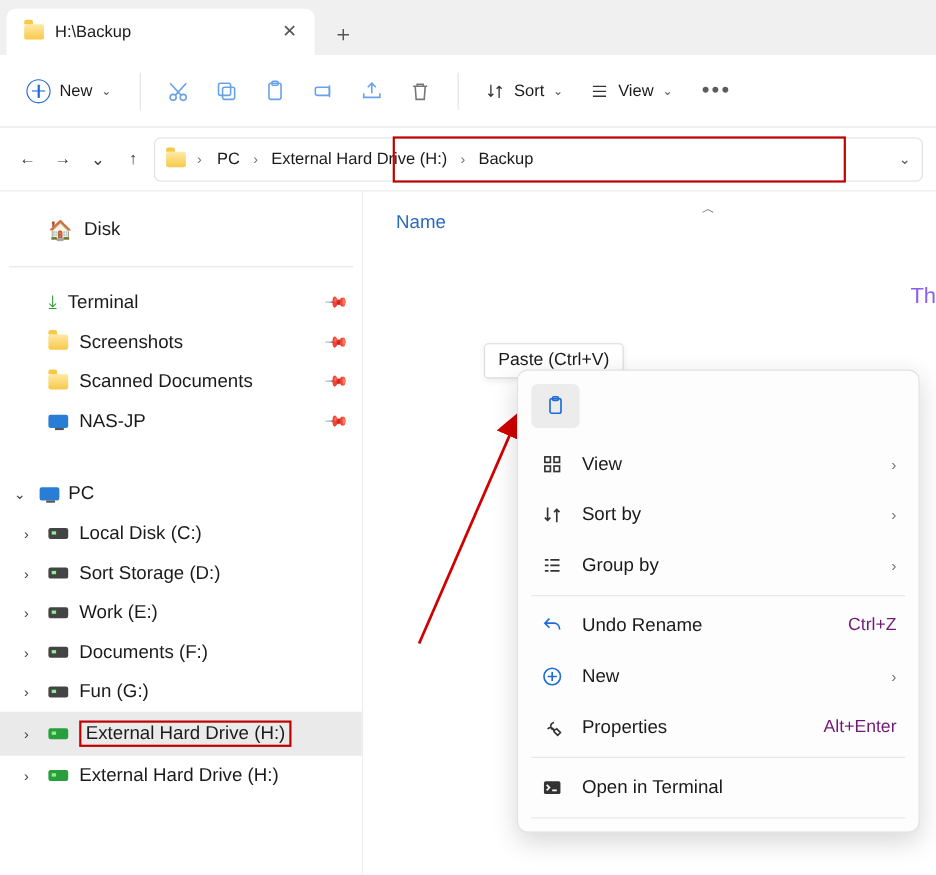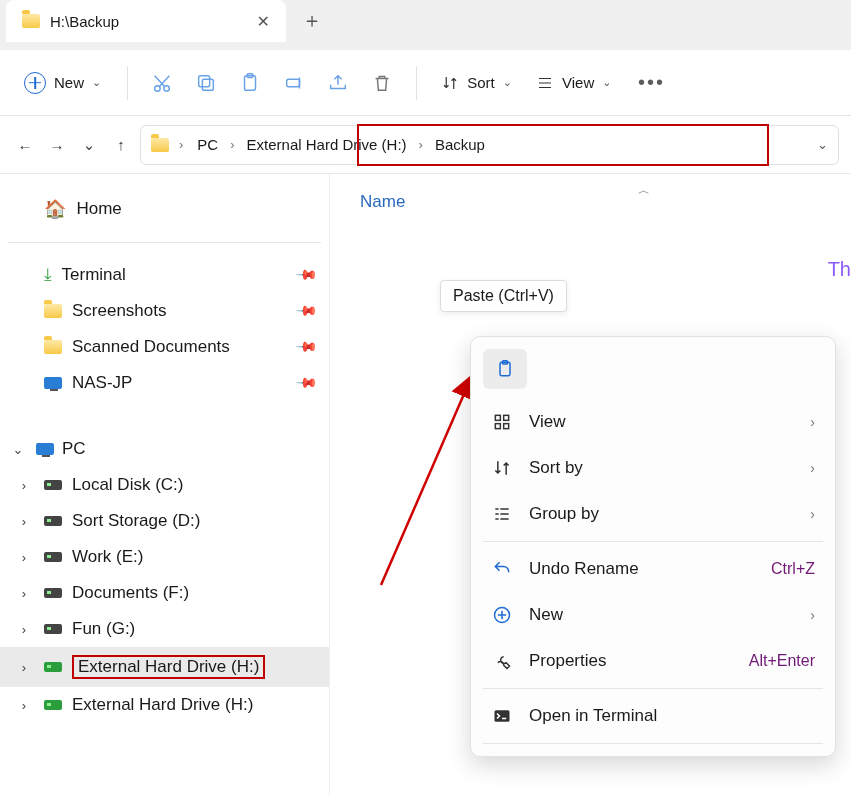--- a/index.html
+++ b/index.html
@@ -11,20 +11,21 @@
     background: #fff;
     width: 851px;
     height: 795px;
     overflow: hidden;
     position: relative;
   }
 
   
   .tabstrip {
     display: flex;
+    align-items: flex-end;
     height: 50px;
     background: #f0f0f0;
     padding-left: 6px;
   }
   .tab {
     display: flex;
     align-items: center;
     gap: 10px;
     background: #fff;
     border-radius: 8px 8px 0 0;
@@ -242,21 +243,21 @@
     position: absolute;
     left: 376px;
     top: 370px;
     pointer-events: none;
   }
 
   
   .tooltip {
     position: absolute;
     left: 440px;
-    top: 280px;
+    top: 312px;
     background: #fff;
     border: 1px solid #dcdcdc;
     border-radius: 4px;
     padding: 6px 12px;
     font-size: 16px;
     box-shadow: 0 2px 6px rgba(0,0,0,.08);
   }
 
   
   .ctx {
@@ -401,21 +402,21 @@
     <div class="crumb-highlight"></div>
   </div>
 </div>
 
 <div class="split">
 
   <div class="sidebar">
     <div class="sb-item">
       <span style="width:20px"></span>
       <span class="home-ico">🏠</span>
-      <span>Home</span>
+      <span>Disk</span>
     </div>
     <div class="hr"></div>
 
     <div class="sb-item">
       <span style="width:20px"></span>
       <span style="color:#2a9d3c">⤓</span>
       <span>Terminal</span>
       <span class="pin">📌</span>
     </div>
     <div class="sb-item">

